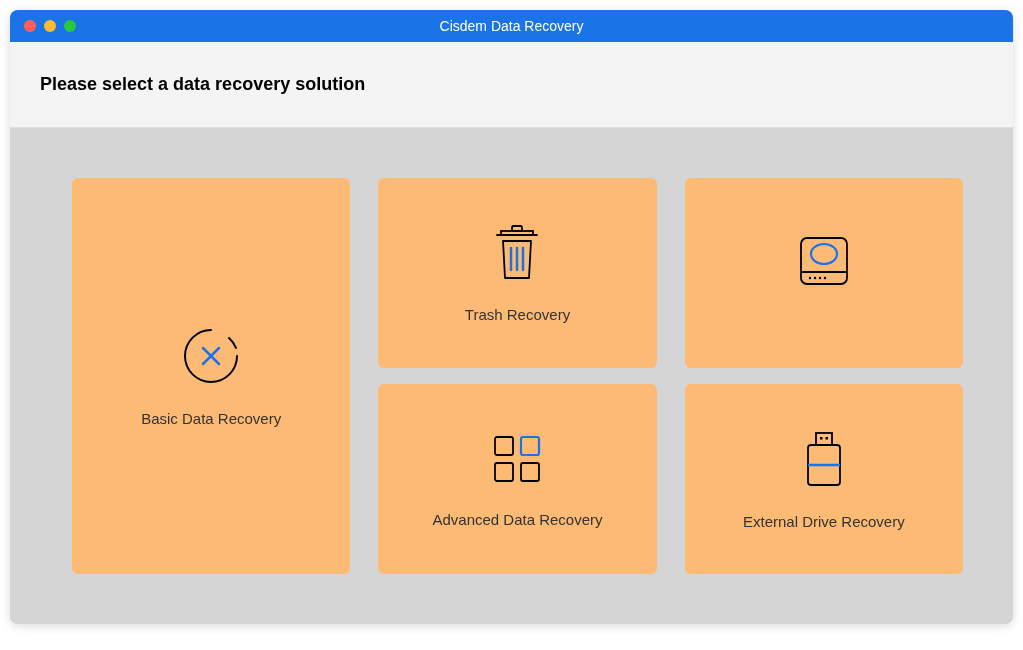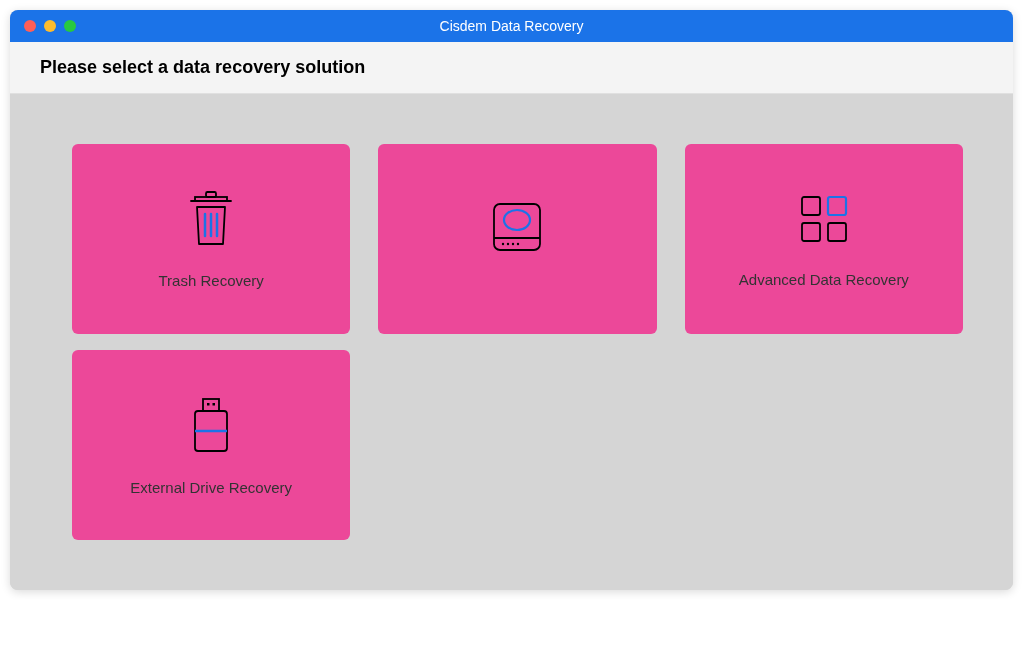--- a/index.html
+++ b/index.html
@@ -45,38 +45,38 @@
     .green { background: #28c840; }
     .title {
       color: #fff;
       font-size: 14px;
       font-weight: 500;
       width: 100%;
       text-align: center;
     }
     .header {
       background: #f4f4f4;
-      padding: 15px 30px;
+      padding: 32px 30px;
       border-bottom: 1px solid #e0e0e0;
     }
     .header-text {
       font-size: 18px;
       font-weight: 700;
       color: #000;
     }
     .content {
       background: #d5d5d5;
       padding: 50px;
       display: grid;
       grid-template-columns: 1fr 1fr 1fr;
       grid-template-rows: 1fr 1fr;
       gap: 16px;
     }
     .card {
-      background: #ec4899;
+      background: #fdba74;
       border-radius: 6px;
       display: flex;
       flex-direction: column;
       align-items: center;
       justify-content: center;
       cursor: pointer;
       padding: 20px;
       min-height: 190px;
       margin-left: 12px;
     }
@@ -107,20 +107,33 @@
     </div>
     <div class="title">Cisdem Data Recovery</div>
   </div>
 
   <div class="header">
     <div class="header-text">Please select a data recovery solution</div>
   </div>
 
   <div class="content">
 
+    <div class="card large">
+      <div class="card-icon">
+        <svg width="60" height="60" viewBox="0 0 60 60">
+
+          <path d="M 30 4 A 26 26 0 0 0 4 30 A 26 26 0 0 0 30 56 A 26 26 0 0 0 56 30" fill="none" stroke="#000" stroke-width="2" stroke-linecap="round"></path>
+          <path d="M 48 12 A 26 26 0 0 1 55 22" fill="none" stroke="#000" stroke-width="2" stroke-linecap="round"></path>
+
+          <line x1="22" y1="22" x2="38" y2="38" stroke="#1b73e8" stroke-width="2.5" stroke-linecap="round"></line>
+          <line x1="38" y1="22" x2="22" y2="38" stroke="#1b73e8" stroke-width="2.5" stroke-linecap="round"></line>
+        </svg>
+      </div>
+      <div class="card-label">Basic Data Recovery</div>
+    </div>
 
     <div class="card">
       <div class="card-icon">
         <svg width="52" height="58" viewBox="0 0 52 58">
 
           <rect x="21" y="2" width="10" height="5" rx="1.5" fill="none" stroke="#000" stroke-width="1.8"></rect>
 
           <line x1="6" y1="11" x2="46" y2="11" stroke="#000" stroke-width="1.8" stroke-linecap="round"></line>
           <rect x="10" y="7" width="32" height="4" fill="none" stroke="#000" stroke-width="1.8"></rect>
 

